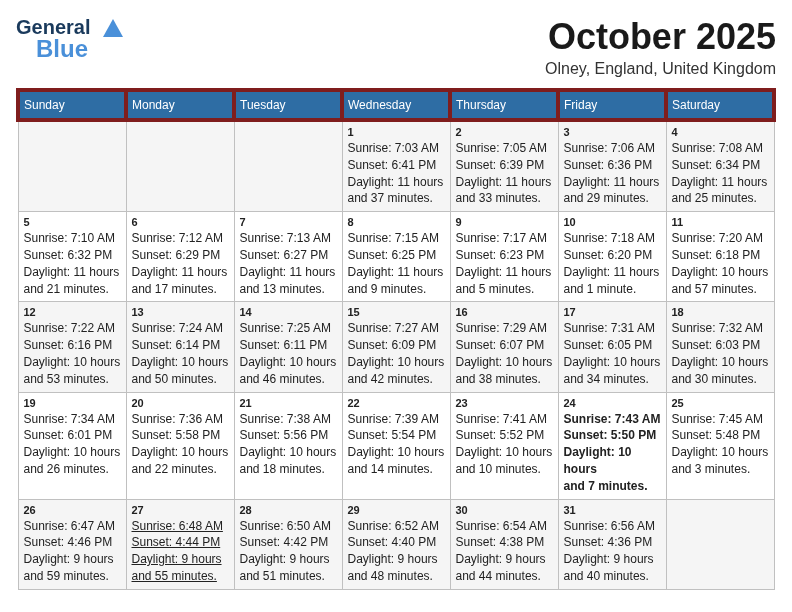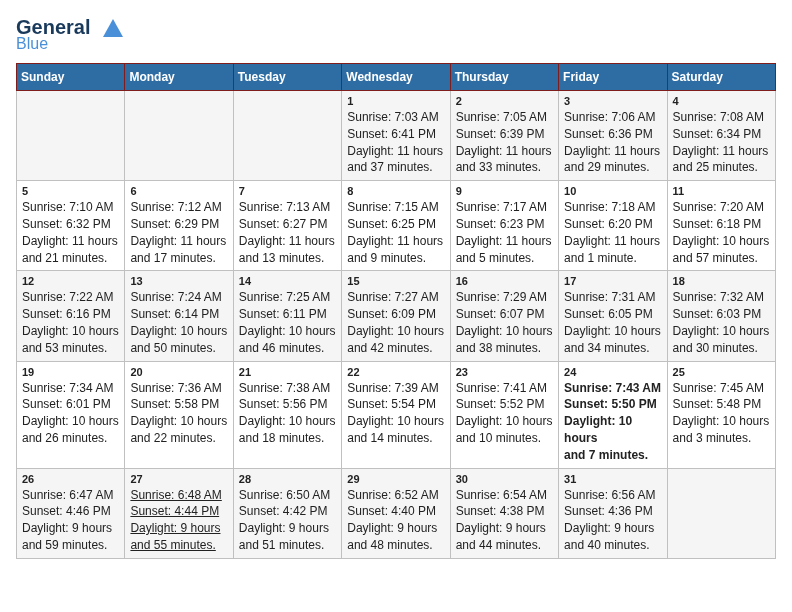--- a/index.html
+++ b/index.html
@@ -36,24 +36,24 @@
     }
     table {
       width: 100%;
       border-collapse: collapse;
       table-layout: fixed;
     }
     thead tr th {
       background-color: #2e6da4;
       color: #fff;
       font-size: 12px;
-      font-weight: bold;
+      font-weight: normal;
       padding: 6px 4px;
       text-align: left;
-      border: 1px solid #7f1d1d;
+      border: 4px solid #7f1d1d;
     }
     tbody tr td {
       border: 1px solid #c0c0c0;
       vertical-align: top;
       padding: 4px 5px;
       font-size: 10px;
       color: #222;
       height: 85px;
     }
     tbody tr:nth-child(odd) td {
@@ -76,21 +76,25 @@
 <body>
 
 <div class="header">
   <div class="logo">
     <div style="display:flex;align-items:center;gap:12px;">
       <span style="font-size:20px;font-weight:bold;color:#1a3a5c;">General</span>
       <svg width="22" height="22" viewBox="0 0 22 22">
         <polygon points="11,2 21,20 1,20" fill="#4a90d9"></polygon>
       </svg>
     </div>
-    <span style="font-size:16px;font-weight:normal;color:#4a90d9;margin-top:-4px;margin-left:0;">Blue</span>
+    <span style="font-size:24px;font-weight:bold;color:#4a90d9;margin-top:-4px;margin-left:20px;">Blue</span>
+  </div>
+  <div class="title-block">
+    <div class="month-title">October 2025</div>
+    <div class="location">Olney, England, United Kingdom</div>
   </div>
 </div>
 
 <table>
   <thead>
     <tr>
     <th>Sunday</th>
         <th>Monday</th>
         <th>Tuesday</th>
         <th>Wednesday</th>

